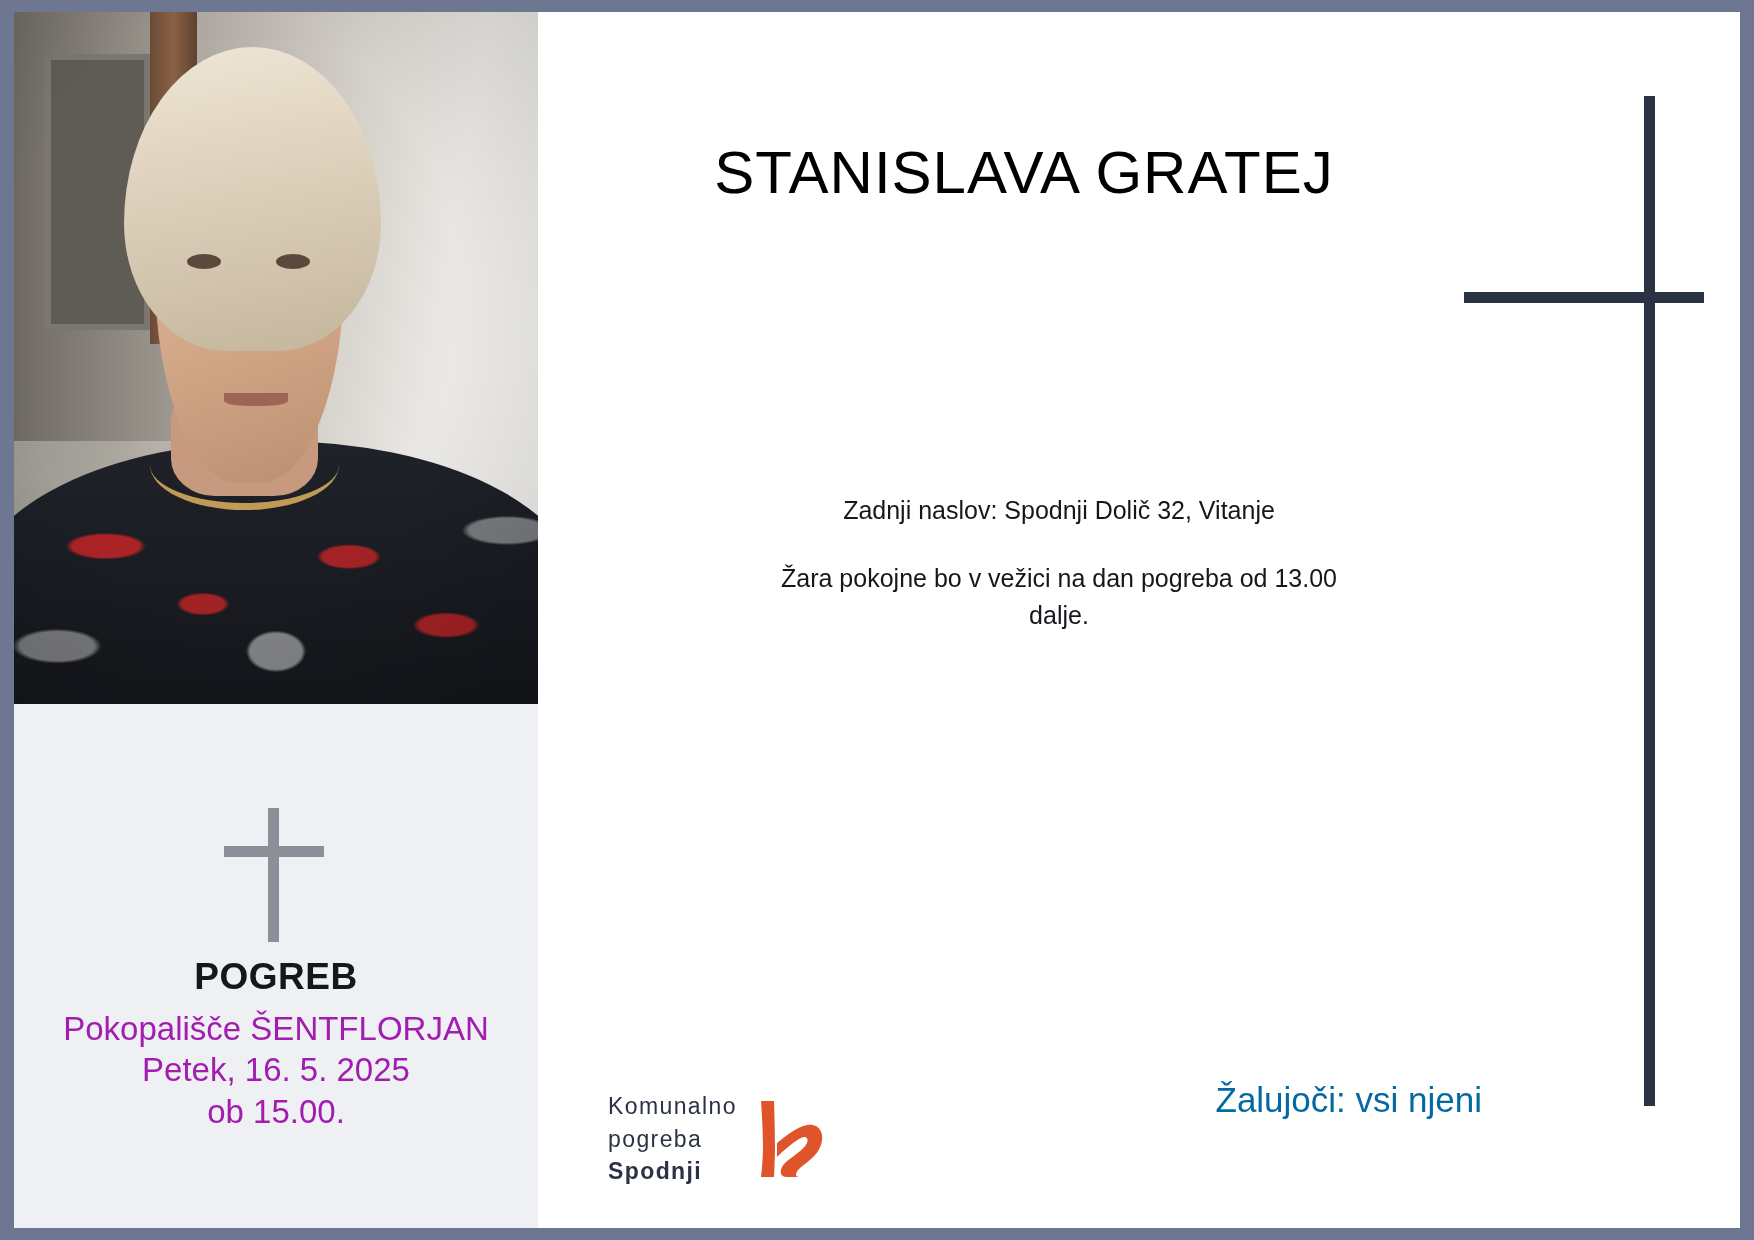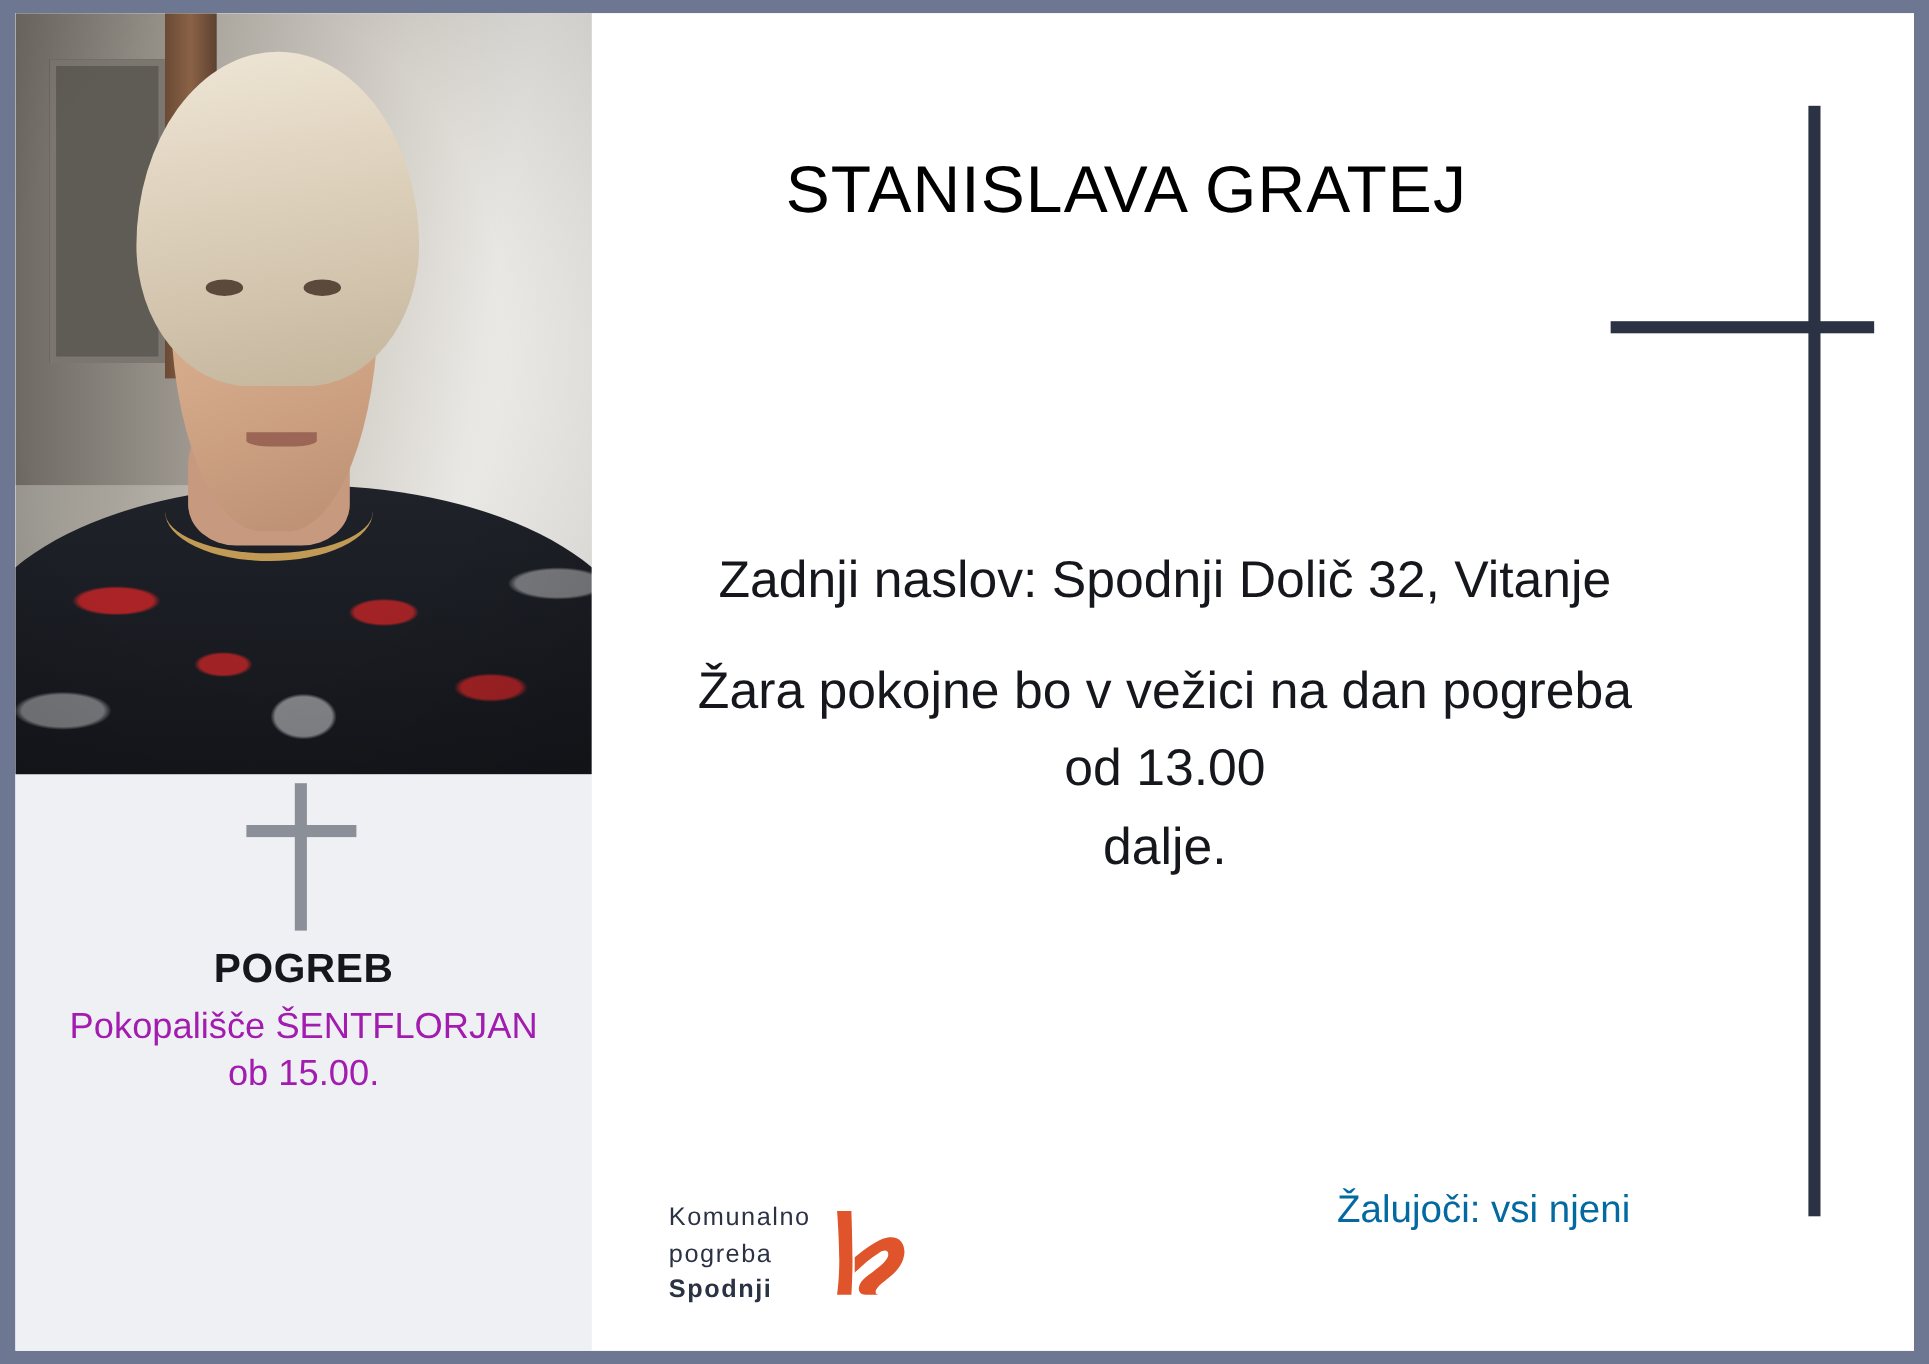--- a/index.html
+++ b/index.html
@@ -158,21 +158,21 @@
     inset: 0;
     background: radial-gradient(ellipse at 42% 42%, rgba(0,0,0,0) 52%, rgba(0,0,0,.16) 100%);
   }
 
   .funeral-block {
     flex: 1;
     background: #eef0f4;
     display: flex;
     flex-direction: column;
     align-items: center;
-    justify-content: flex-start;
+    justify-content: center;
     text-align: center;
   }
 
   .small-cross {
     width: 150px;
     height: 150px;
   }
 
   .funeral-title {
     font-size: 37px;
@@ -229,21 +229,21 @@
 
   .info-block {
     position: absolute;
     top: 480px;
     left: 70px;
     right: 230px;
     text-align: center;
     color: #15171c;
   }
   .info-line {
-    font-size: 47px;
+    font-size: 25px;
     line-height: 1.5;
   }
   .info-line.gap { margin-top: 30px; }
 
   .mourners {
     position: absolute;
     bottom: 108px;
     right: 258px;
     font-size: 35px;
     color: #0369a1;
@@ -293,20 +293,21 @@
         <div class="vignette"></div>
       </div>
 
       <div class="funeral-block">
         <svg class="small-cross" viewBox="0 0 150 150">
           <rect x="67" y="8" width="11" height="134" fill="#8b8f97"></rect>
           <rect x="23" y="46" width="100" height="11" fill="#8b8f97"></rect>
         </svg>
         <div class="funeral-title">POGREB</div>
         <div class="funeral-line">Pokopališče ŠENTFLORJAN</div>
+        <div class="funeral-line">Petek, 16. 5. 2025</div>
         <div class="funeral-line">ob 15.00.</div>
       </div>
     </div>
 
     <div class="right-col">
 
       <svg class="big-cross" viewBox="0 0 240 1010" preserveAspectRatio="none">
         <rect x="180" y="0" width="11" height="1010" fill="#2b3244"></rect>
         <rect x="0" y="196" width="240" height="11" fill="#2b3244"></rect>
       </svg>

